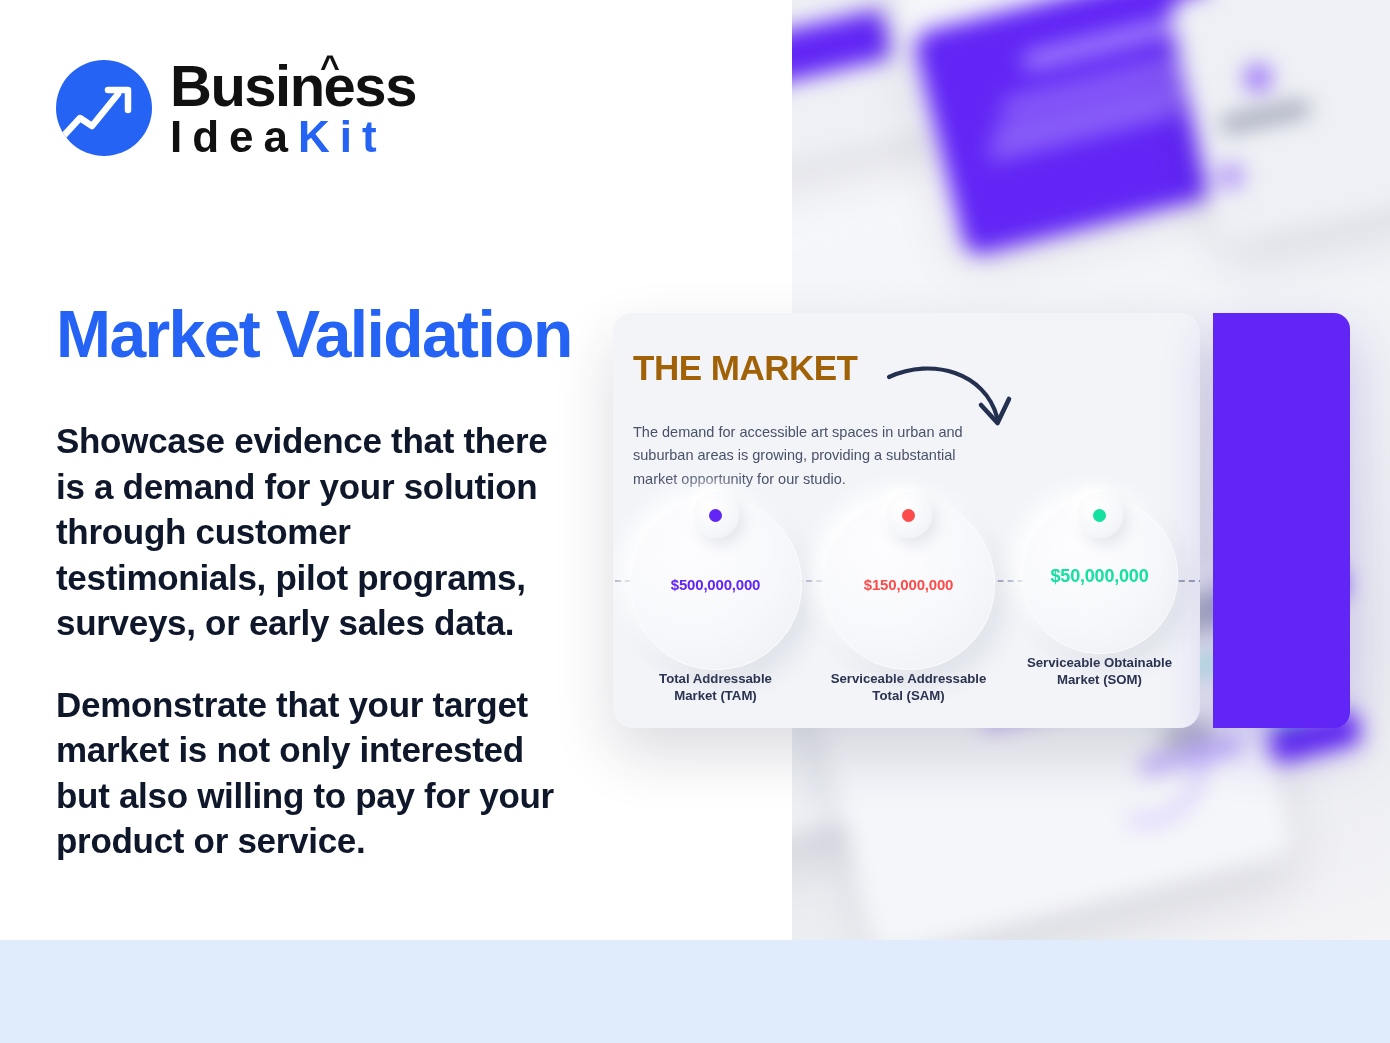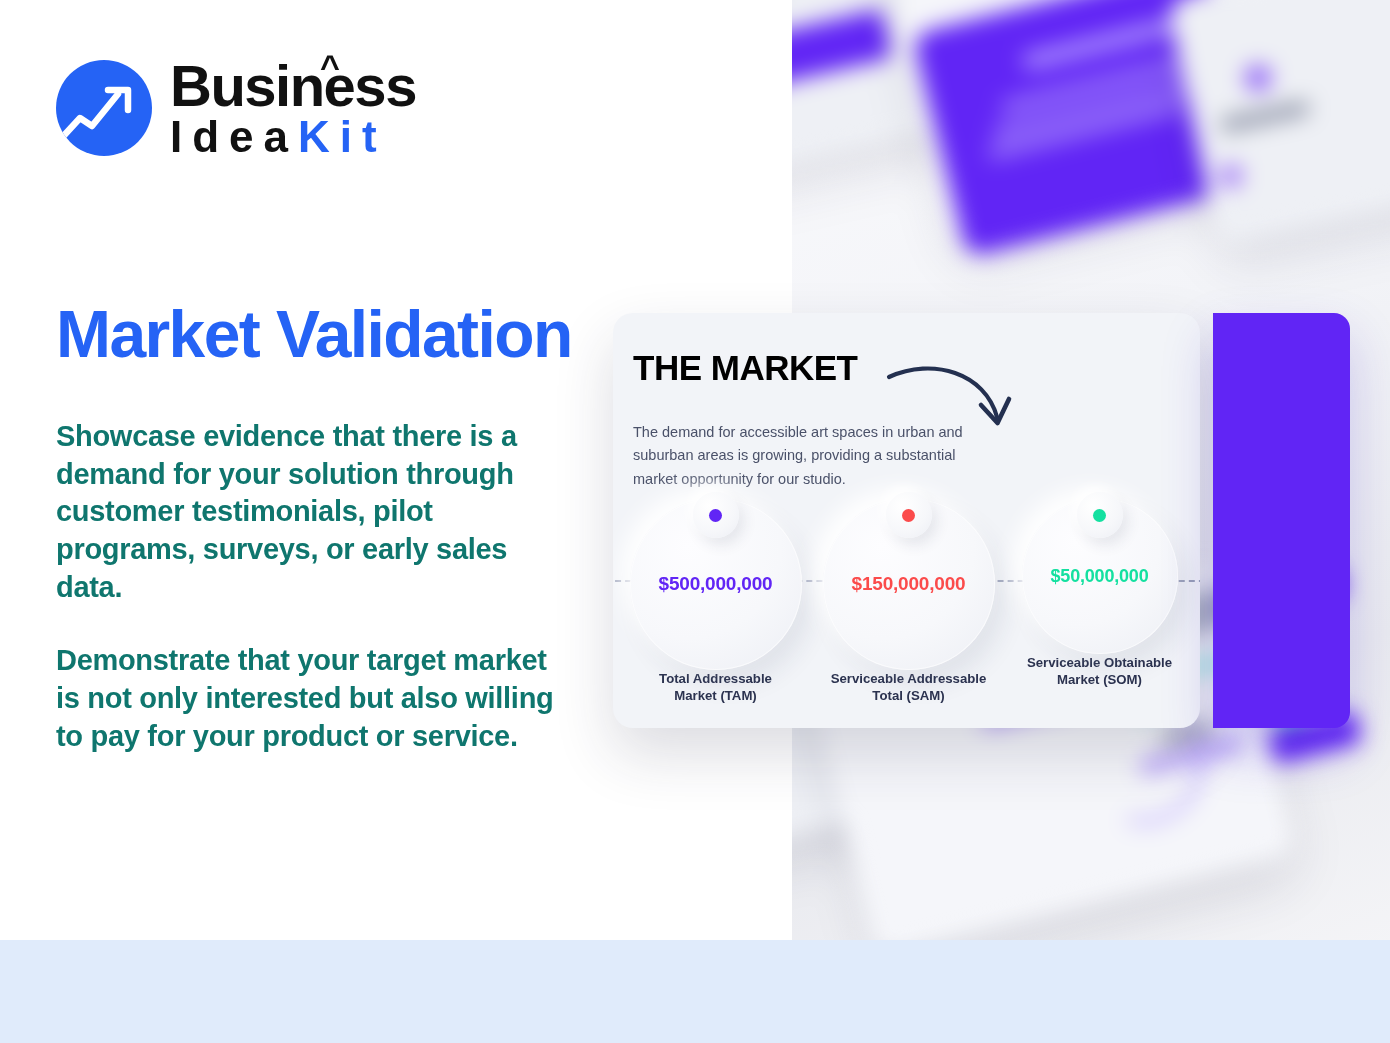--- a/index.html
+++ b/index.html
@@ -98,40 +98,40 @@
   
   .headline {
     position: absolute; left: 56px; top: 296px; z-index: 7;
     font-size: 66px; font-weight: 700; letter-spacing: -1.6px;
     color: #2563F5; white-space: nowrap;
   }
   .body-copy {
     position: absolute; left: 56px; top: 418px; width: 510px; z-index: 7;
   }
   .body-copy p {
-    font-size: 29px; font-weight: 700; line-height: 1.3;
-    color: #0f766e; letter-spacing: -0.3px;
+    font-size: 35px; font-weight: 700; line-height: 1.3;
+    color: #0f172a; letter-spacing: -0.3px;
   }
   .body-copy p + p { margin-top: 36px; }
 
   
   .market-card {
     position: absolute;
     left: 613px; top: 313px;
     width: 587px; height: 415px;
     background: #F2F4F8;
     border-radius: 20px;
     box-shadow: 0 26px 60px rgba(35,40,70,0.16);
     z-index: 12;
     overflow: hidden;
   }
   .card-title {
     position: absolute; left: 20px; top: 35px;
     font-size: 35px; font-weight: 700; letter-spacing: -0.5px;
-    color: #000000;
+    color: #a16207;
   }
   .card-desc {
     position: absolute; left: 20px; top: 108px; width: 348px;
     font-size: 14.5px; line-height: 1.62;
     color: #4a5169; font-weight: 400;
   }
   .card-arrow { position: absolute; left: 272px; top: 42px; }
 
   
   .dash-line {
@@ -174,21 +174,21 @@
     width: 46px; height: 46px;
     border-radius: 50%;
     background: radial-gradient(circle at 35% 30%, #ffffff 0%, #f6f7fa 60%, #eceef4 100%);
     box-shadow:
       -5px -5px 12px rgba(255,255,255,0.95),
       5px 7px 14px rgba(40,48,80,0.10);
     display: flex; align-items: center; justify-content: center;
   }
   .knob-dot { width: 13px; height: 13px; border-radius: 50%; }
 
-  .bubble-value { font-size: 19px; font-weight: 700; letter-spacing: -0.2px; }
+  .bubble-value { font-size: 15px; font-weight: 700; letter-spacing: -0.2px; }
   .metric:nth-child(3) .bubble-value { font-size: 18px; }
 
   .metric-label {
     font-size: 13.2px; font-weight: 700; line-height: 1.32;
     color: #2C3350; text-align: center;
   }
 
   
   .purple-panel {
     position: absolute;

